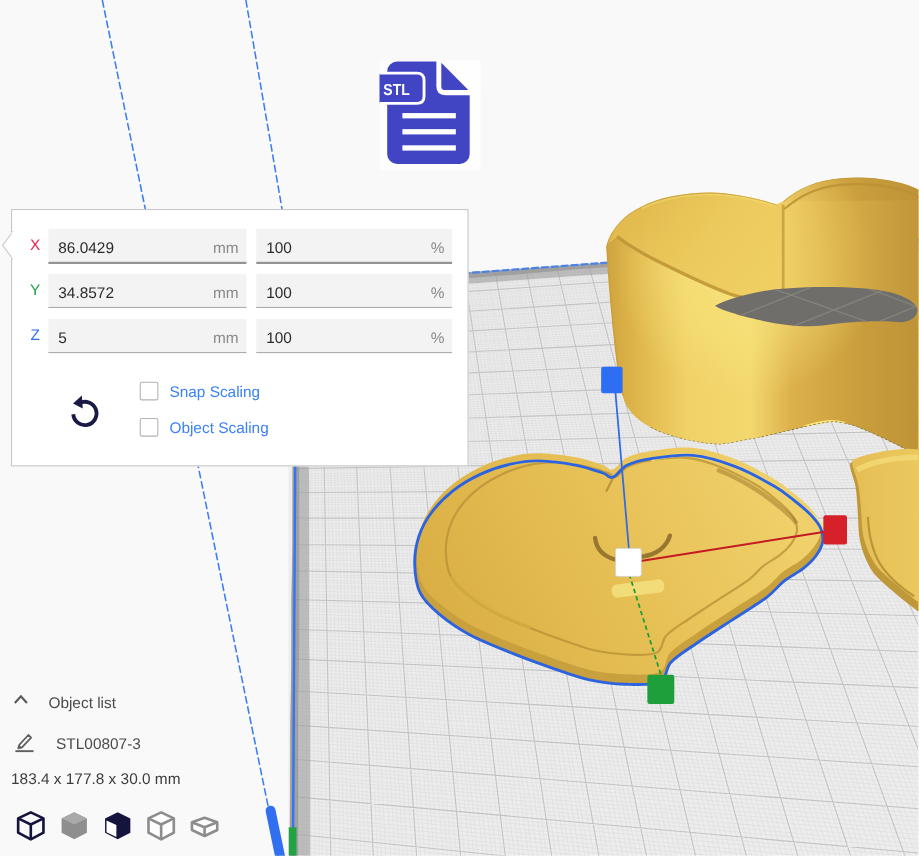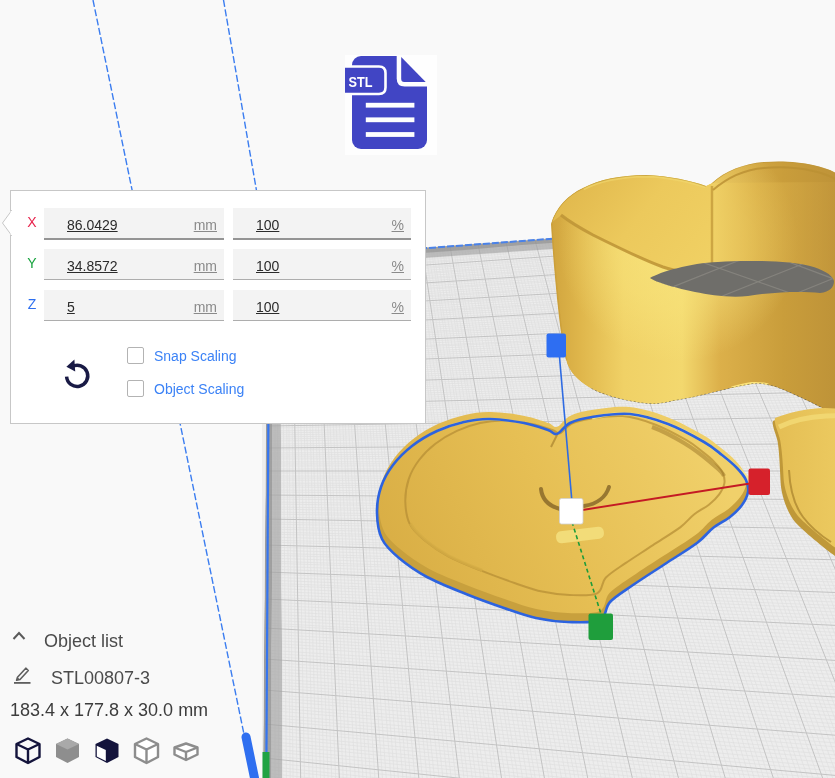--- a/index.html
+++ b/index.html
@@ -1,25 +1,25 @@
 <!DOCTYPE html>
 <html><head><meta charset="utf-8"><style>
 html,body{margin:0;padding:0;width:835px;height:778px;overflow:hidden;background:#f9f9f9;
 font-family:"Liberation Sans",sans-serif;}
 .abs{position:absolute;}
 #panel{left:10px;top:190px;width:414px;height:232px;background:#fff;border:1px solid #c7c7c7;}
 .fld{position:absolute;background:#f3f3f3;height:30px;}
 .fldmm{left:33px;width:180px;}
 .fldpc{left:222px;width:178px;}
-.val{position:absolute;left:23px;top:9px;font-size:14px;color:#2b2b2b;text-decoration:underline;}
-.unit{position:absolute;right:7px;top:9px;font-size:14px;color:#8a8a8a;text-decoration:underline;}
+.val{position:absolute;left:9px;top:9px;font-size:14px;color:#2b2b2b;}
+.unit{position:absolute;right:7px;top:9px;font-size:14px;color:#8a8a8a;}
 .axlab{position:absolute;left:15px;width:12px;text-align:center;font-size:14px;top:9px;}
 .cb{position:absolute;left:116px;width:15px;height:15px;background:#fff;border:1.5px solid #b3b3b3;border-radius:2px;}
 .cblab{position:absolute;left:143px;font-size:14px;color:#3b82f6;}
-.oltxt{position:absolute;font-size:18px;color:#4b4b4b;}
+.oltxt{position:absolute;font-size:14px;color:#4b4b4b;}
 </style></head><body>
 <svg class="abs" style="left:0;top:0" width="835" height="778" viewBox="0 0 835 778">
 <defs>
 <clipPath id="plateclip">
         <polygon points="262,200 835,195 835,778 262,778"></polygon>
       </clipPath>
 <linearGradient id="cutgrad" x1="551" y1="0" x2="842" y2="0" gradientUnits="userSpaceOnUse">
  <stop offset="0" stop-color="#d0a43e"></stop>
         <stop offset="0.1" stop-color="#dfb64b"></stop>
  <stop offset="0.25" stop-color="#f0d166"></stop>

